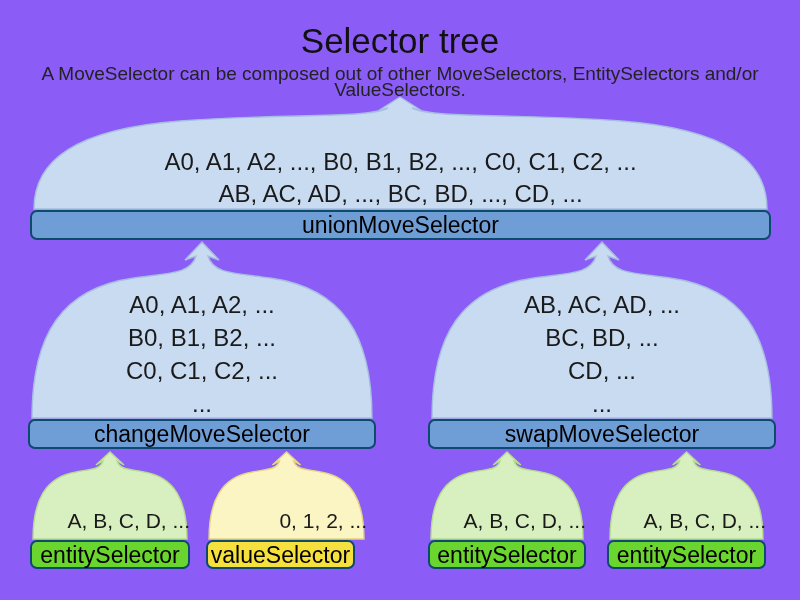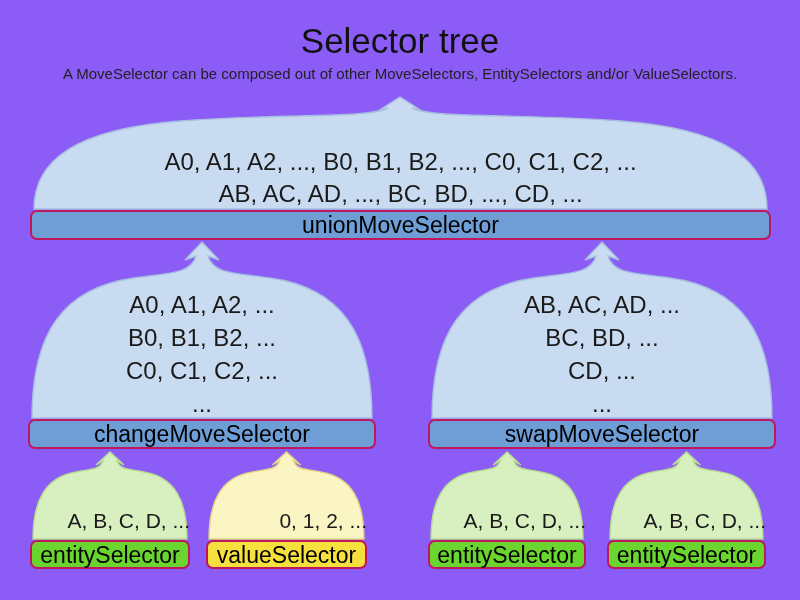--- a/index.html
+++ b/index.html
@@ -6,29 +6,29 @@
   .stage{
     position:relative;width:800px;height:600px;overflow:hidden;
     font-family:"Liberation Sans", sans-serif;color:#000;background:#8b5cf6;
   }
   .title{
     position:absolute;left:0;top:22px;width:800px;text-align:center;
     font-size:35px;line-height:38px;color:#111;
   }
   .subtitle{
     position:absolute;left:0;top:66px;width:800px;text-align:center;
-    font-size:15px;line-height:16px;color:#222;
+    font-size:19px;line-height:16px;color:#222;
   }
   svg.cloud{position:absolute;display:block;}
   .cloud-blue path{fill:#c9dbf1;stroke:#a6bedf;stroke-width:1.4;}
   .cloud-green path{fill:#d8efbf;stroke:#b5dc8e;stroke-width:1.4;}
   .cloud-yellow path{fill:#fbf4c3;stroke:#e3d483;stroke-width:1.4;}
   .cloudtext{position:absolute;text-align:center;font-size:24px;line-height:32px;color:#1a1a1a;}
   .bar{
-    position:absolute;box-sizing:border-box;border:2px solid #be185d;border-radius:7px;
+    position:absolute;box-sizing:border-box;border:2px solid #0c4a6e;border-radius:7px;
     text-align:center;font-size:23px;line-height:26px;color:#000;
   }
   .bar-blue{background:#6f9ed6;}
   .bar-green{background:#6bd52f;}
   .bar-yellow{background:#f5e03d;}
   .leaftext{position:absolute;text-align:right;font-size:21px;line-height:26px;color:#1a1a1a;}
 
   
   .top-cloud{left:30px;top:96px;width:741px;height:115px;}
   .union-text{left:30px;top:146px;width:741px;}
@@ -44,21 +44,21 @@
   .swap-text{left:428px;top:288px;width:348px;line-height:33px;}
   .swap-bar{left:428px;top:419px;width:348px;height:30px;}
 
   
   .leaf1-cloud{left:30px;top:451px;width:160px;height:90px;}
   .leaf1-text{left:30px;top:508px;width:160px;}
   .leaf1-bar{left:30px;top:540px;width:160px;height:29px;}
 
   .leaf2-cloud{left:206px;top:451px;width:161px;height:90px;}
   .leaf2-text{left:206px;top:508px;width:161px;}
-  .leaf2-bar{left:206px;top:540px;width:161px;height:29px;}
+  .leaf2-bar{left:206px;top:540px;width:149px;height:29px;}
 
   .leaf3-cloud{left:428px;top:451px;width:158px;height:90px;}
   .leaf3-text{left:428px;top:508px;width:158px;}
   .leaf3-bar{left:428px;top:540px;width:158px;height:29px;}
 
   .leaf4-cloud{left:607px;top:451px;width:159px;height:90px;}
   .leaf4-text{left:607px;top:508px;width:159px;}
   .leaf4-bar{left:607px;top:540px;width:159px;height:29px;}
 </style>
 </head>

